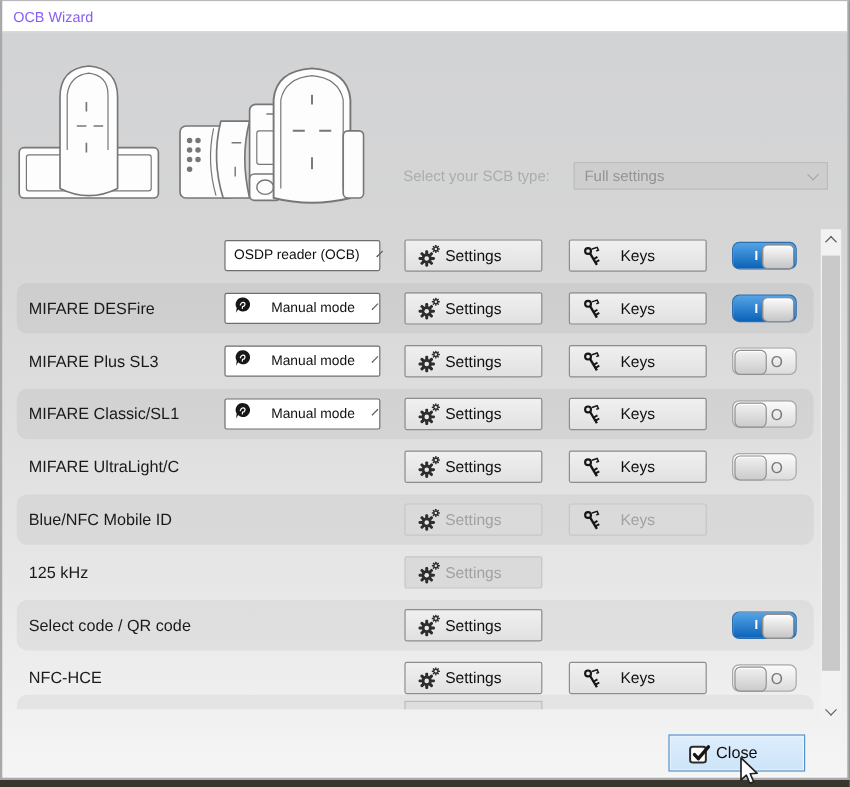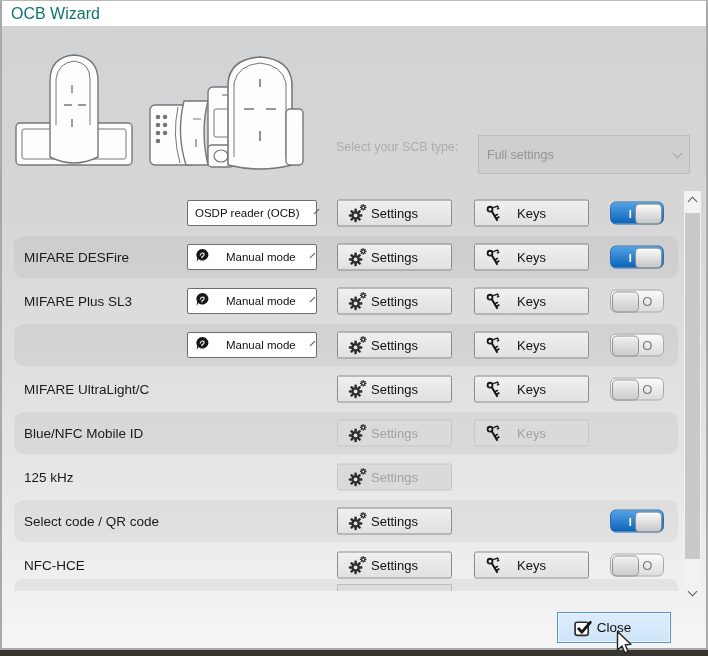--- a/index.html
+++ b/index.html
@@ -1,29 +1,29 @@
 <!DOCTYPE html>
 <html><head>
 <meta charset="utf-8">
 <style>
   html,body{margin:0;padding:0;}
   body{background:#3f3b35;width:708px;height:656px;overflow:hidden;font-family:"Liberation Sans",sans-serif;}
   .stage{position:relative;width:708px;height:656px;background:linear-gradient(#55504a,#38342e);}
   .window{position:absolute;left:0;top:0;width:708px;height:650px;box-sizing:border-box;border:2px solid #a9a9a9;border-top:1px solid #b9b9b9;background:#d4d4d4;}
-  .titlebar{position:absolute;left:0;top:0;right:0;height:25px;background:#ffffff;border-bottom:1px solid #d0d0d0;display:flex;align-items:center;padding:0 9px;font-size:16px;color:#0f766e;}
+  .titlebar{position:absolute;left:0;top:0;right:0;height:25px;background:#ffffff;border-bottom:1px solid #d0d0d0;display:flex;align-items:center;padding:0 9px;font-size:12px;color:#8b5cf6;}
   .content{position:absolute;left:0;top:26px;right:0;bottom:0;background:linear-gradient(180deg,#d2d3d5 0%,#d6d6d6 30%,#e6e6e6 72%,#f5f5f5 100%);}
 
   
   .devices{position:absolute;left:10px;top:20px;}
   .hdr{position:absolute;left:311px;top:14px;width:382px;}
   .hdr-title{font-size:18px;font-weight:bold;color:#0d0d0d;}
   .hdr-models-label{font-size:13.5px;font-weight:bold;color:#111;margin-top:13px;}
   .hdr-models{font-size:12.5px;color:#1b1b1b;margin-top:10px;line-height:1.35;width:372px;}
   .scb-label{position:absolute;left:311px;top:113px;font-size:12.5px;color:#abadad;margin-left:23px;}
-  .scb-select{position:absolute;left:476px;top:108px;width:212px;height:39px;box-sizing:border-box;background:#cecece;border:1px solid #bdbdbd;display:flex;align-items:center;padding:0 8px;font-size:12.5px;color:#949494;}
+  .scb-select{position:absolute;left:476px;top:108px;width:212px;height:23px;box-sizing:border-box;background:#cecece;border:1px solid #bdbdbd;display:flex;align-items:center;padding:0 8px;font-size:12.5px;color:#949494;}
   .scb-select .chev{margin-left:auto;border-color:#a5a5a5;}
 
   
   .rows{position:absolute;left:0;top:164px;width:682px;height:410px;overflow:hidden;}
   .row{position:relative;height:44px;}
   .row.band::before{content:"";position:absolute;left:12px;right:6px;top:1px;bottom:1px;background:rgba(35,35,35,0.055);border-radius:9px;}
   .row.partial{height:14px;overflow:hidden;}
   .row.partial::before{top:2px;bottom:-32px;}
   .row-label{position:absolute;left:22px;top:50%;transform:translateY(-50%);font-size:13.5px;color:#1a1a1a;white-space:nowrap;}
   .dropdown{position:absolute;left:185px;top:50%;transform:translateY(-50%);width:130px;height:26px;box-sizing:border-box;background:#fff;border:1px solid #6f6f6f;border-radius:2px;display:flex;align-items:center;gap:16px;padding:0 7px;cursor:default;}
@@ -299,20 +299,21 @@
                 </svg>
               </span>
       <span class="btn-label">Keys</span>
     </button>
     <span class="toggle off">
       <span class="sym">O</span>
       <span class="knob"></span>
     </span>
   </div>
           <div class="row band">
+    <span class="row-label">MIFARE Classic/SL1</span>
     <span class="dropdown">
       <span class="dd-icon"><svg width="15" height="15" viewBox="0 0 16 16">
                   <path d="M8.3 1 a6.2 6.2 0 1 1 -4.6 10.6 L1.8 14.6 2.4 10.4 A6.2 6.2 0 0 1 8.3 1 Z" fill="#171717"></path>
                   <path d="M5.6 7.6 q.9-2.6 2.6-2.3 q1.9.3 1.5 2.1 q-.3 1.5-2.1 1.7 l-.2 1.5" stroke="#ffffff" stroke-width="1.1" fill="none" stroke-linecap="round"></path>
                 </svg></span>
       <span class="dd-text">Manual mode</span>
       <span class="chev"></span>
     </span>
     <button class="btn settings-btn">
       <span class="icon">

